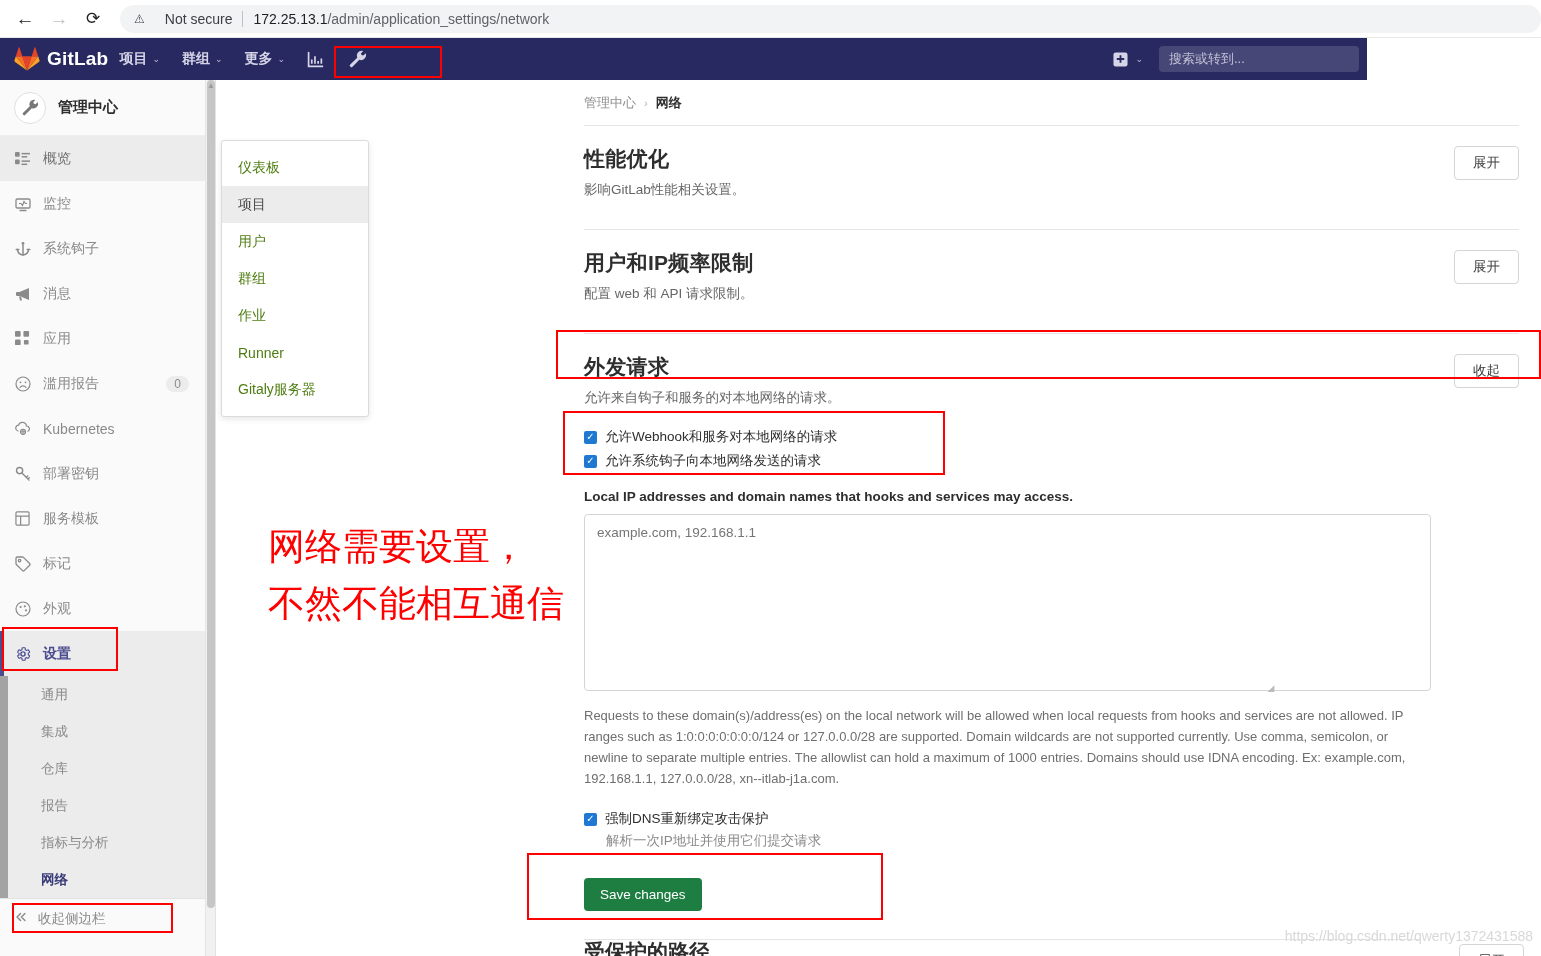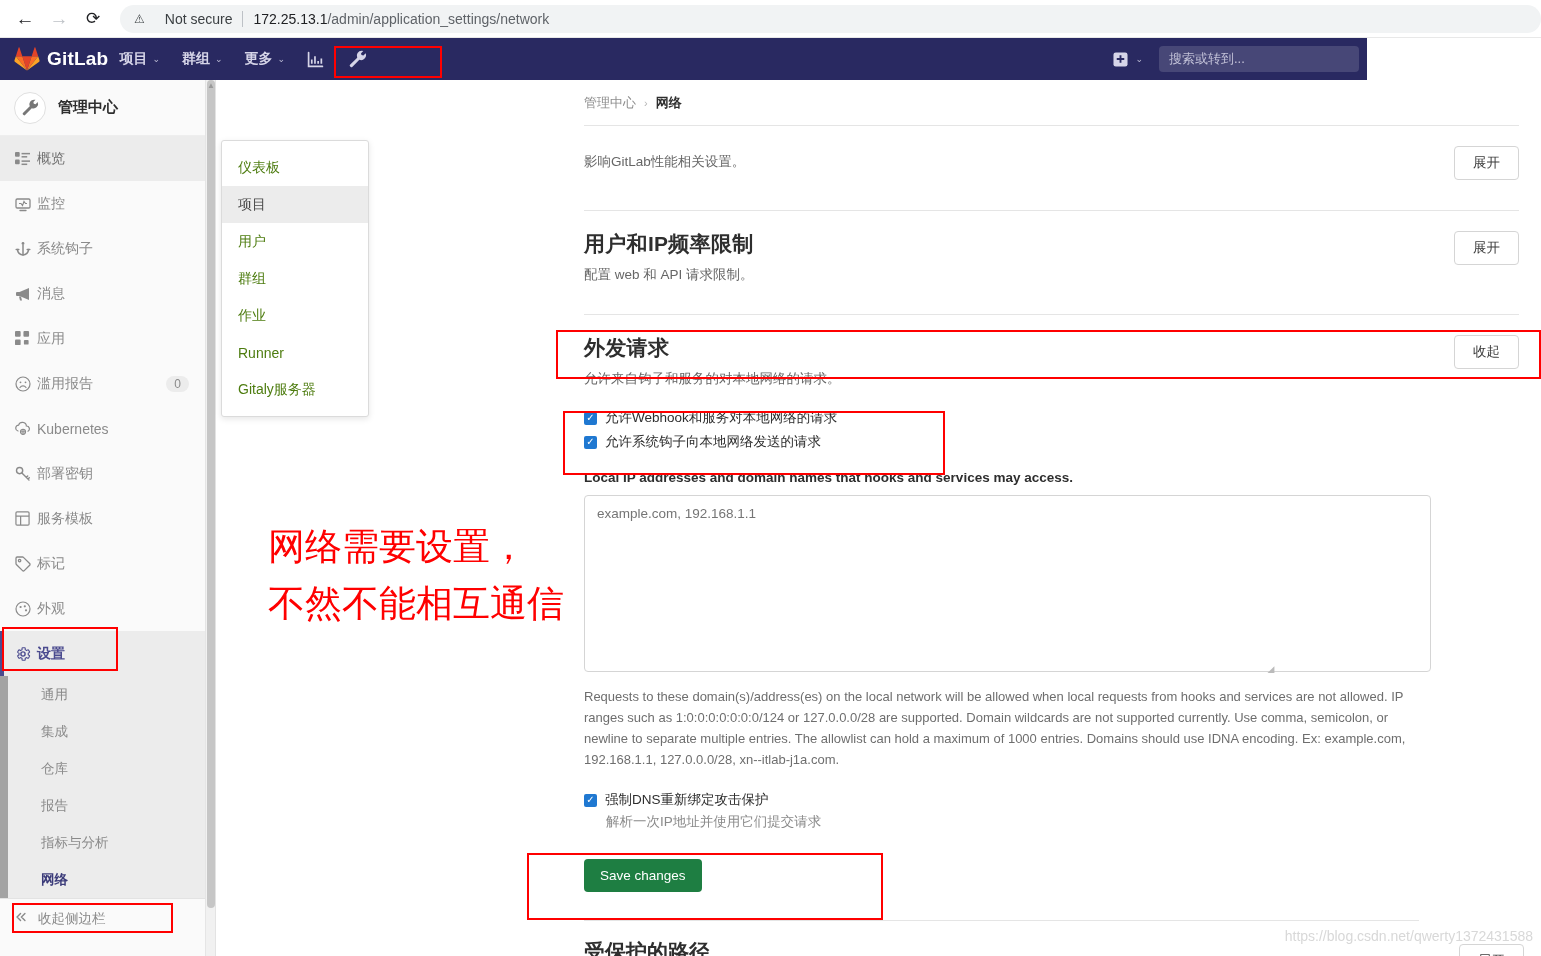--- a/index.html
+++ b/index.html
@@ -104,21 +104,21 @@
     width: 32px; height:32px; border-radius:50%;
     background:#fff; border:1px solid #e0e0e0;
     display:flex; align-items:center; justify-content:center;
     color:#666;
   }
   #ctx-title { font-size:15px; font-weight:700; color:#2e2e2e; margin-left:12px; }
 
   .side-item {
     height:45px; display:flex; align-items:center;
     padding-left: 14px; color:#8a8a8a; font-size:14px;
-    gap:6px; position: relative; text-align: right;
+    gap:12px; position: relative; text-align: right;
   }
   .side-item .ico { width:17px; height:17px; display:flex; align-items:center; justify-content:center; flex:none; color:#8a8a8a;}
   .side-item.active-top { background:#ececec; color:#707070; }
   .side-item .badge {
     margin-left:auto; margin-right:16px;
     background:#ececec; color:#8a8a8a;
     border-radius:9px; font-size:12px; padding:1px 8px;
   }
   .side-item.settings {
     background:#ececec; color:#4b4b8f; font-weight:700;
@@ -527,20 +527,21 @@
     <span>管理中心</span>
     <span class="crumb-sep">›</span>
     <span class="crumb-cur">网络</span>
   </div>
 
   <div id="content-area">
     <div class="hr"></div>
 
     <div class="section">
       <div class="sec-body">
+        <div class="sec-title">性能优化</div>
         <div class="sec-desc">影响GitLab性能相关设置。</div>
       </div>
       <button class="sec-btn">展开</button>
     </div>
 
     <div class="hr"></div>
 
     <div class="section">
       <div class="sec-body">
         <div class="sec-title">用户和IP频率限制</div>

